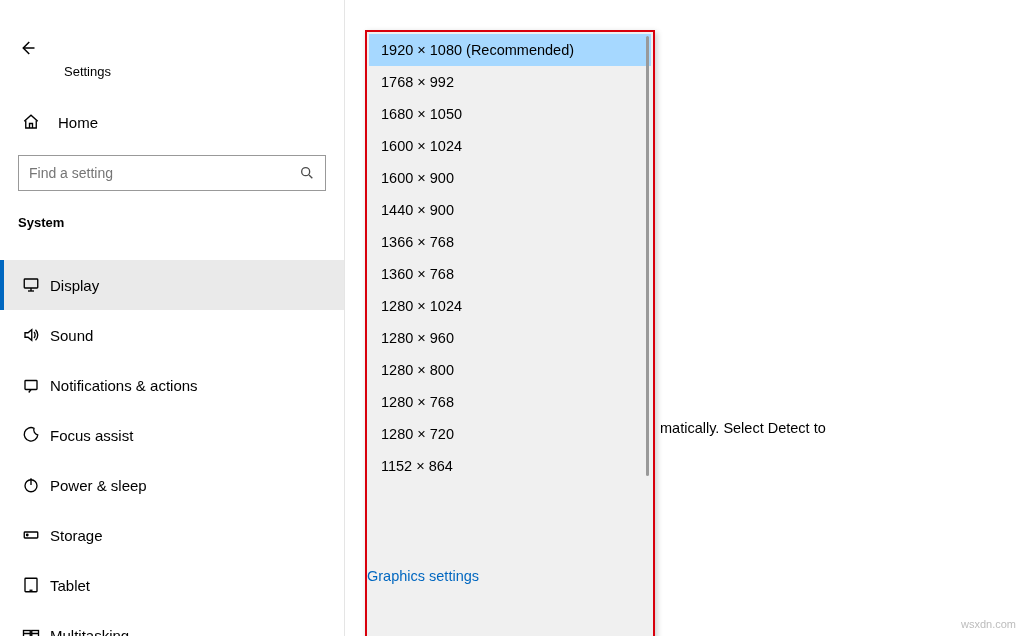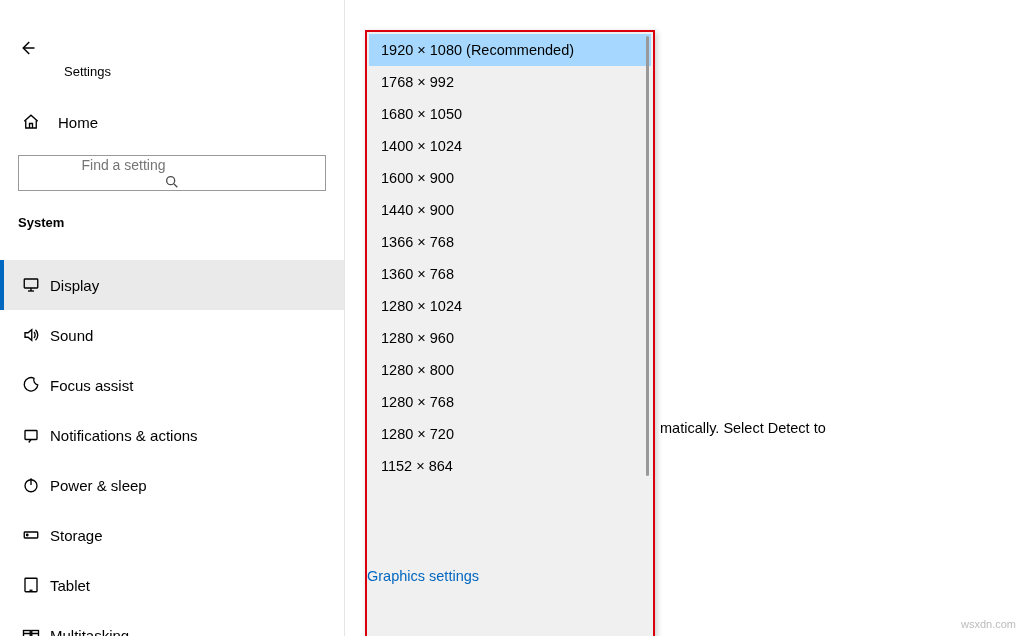--- a/index.html
+++ b/index.html
@@ -57,21 +57,20 @@
       color: #000;
     }
     .search-box {
       margin: 14px 18px 18px 18px;
       border: 1px solid #999;
       height: 36px;
       display: flex;
       align-items: center;
       padding: 0 10px;
       background: #fff;
-      flex-direction: column;
     }
     .search-input {
       border: none;
       outline: none;
       flex: 1;
       font-size: 14px;
       background: transparent;
     }
     .search-icon {
       width: 16px;
@@ -242,33 +241,33 @@
           <path d="M4 9 H8 L13 5 V19 L8 15 H4 Z"></path>
           <path d="M16 8 C18 10 18 14 16 16"></path>
           <path d="M18 5 C22 9 22 15 18 19"></path>
         </svg>
       </span>
       <span class="nav-label">Sound</span>
     </li>
     <li class="nav-item">
       <span class="nav-icon">
         <svg viewBox="0 0 24 24" width="18" height="18" fill="none" stroke="#000" stroke-width="1.8">
-          <path d="M16 3 A9 9 0 1 0 21 12 A7 7 0 0 1 16 3 Z"></path>
-        </svg>
-      </span>
-      <span class="nav-label">Focus assist</span>
-    </li>
-    <li class="nav-item">
-      <span class="nav-icon">
-        <svg viewBox="0 0 24 24" width="18" height="18" fill="none" stroke="#000" stroke-width="1.8">
           <rect x="4" y="6" width="16" height="12" rx="1"></rect>
           <path d="M12 18 L9 22 L12 18 Z"></path>
         </svg>
       </span>
       <span class="nav-label">Notifications &amp; actions</span>
+    </li>
+    <li class="nav-item">
+      <span class="nav-icon">
+        <svg viewBox="0 0 24 24" width="18" height="18" fill="none" stroke="#000" stroke-width="1.8">
+          <path d="M16 3 A9 9 0 1 0 21 12 A7 7 0 0 1 16 3 Z"></path>
+        </svg>
+      </span>
+      <span class="nav-label">Focus assist</span>
     </li>
     <li class="nav-item">
       <span class="nav-icon">
         <svg viewBox="0 0 24 24" width="18" height="18" fill="none" stroke="#000" stroke-width="1.8">
           <circle cx="12" cy="13" r="8"></circle>
           <path d="M12 3 V12"></path>
         </svg>
       </span>
       <span class="nav-label">Power &amp; sleep</span>
     </li>
@@ -304,21 +303,21 @@
 </div>
 
 <div class="content">
 
   <div class="dropdown-box">
     <div class="dropdown-inner">
       <ul class="dropdown-list">
         <li class="dropdown-item selected">1920 × 1080 (Recommended)</li>
         <li class="dropdown-item">1768 × 992</li>
         <li class="dropdown-item">1680 × 1050</li>
-        <li class="dropdown-item">1400 × 1024</li>
+        <li class="dropdown-item">1600 × 1024</li>
         <li class="dropdown-item">1600 × 900</li>
         <li class="dropdown-item">1440 × 900</li>
         <li class="dropdown-item">1366 × 768</li>
         <li class="dropdown-item">1360 × 768</li>
         <li class="dropdown-item">1280 × 1024</li>
         <li class="dropdown-item">1280 × 960</li>
         <li class="dropdown-item">1280 × 800</li>
         <li class="dropdown-item">1280 × 768</li>
         <li class="dropdown-item">1280 × 720</li>
         <li class="dropdown-item">1152 × 864</li>

